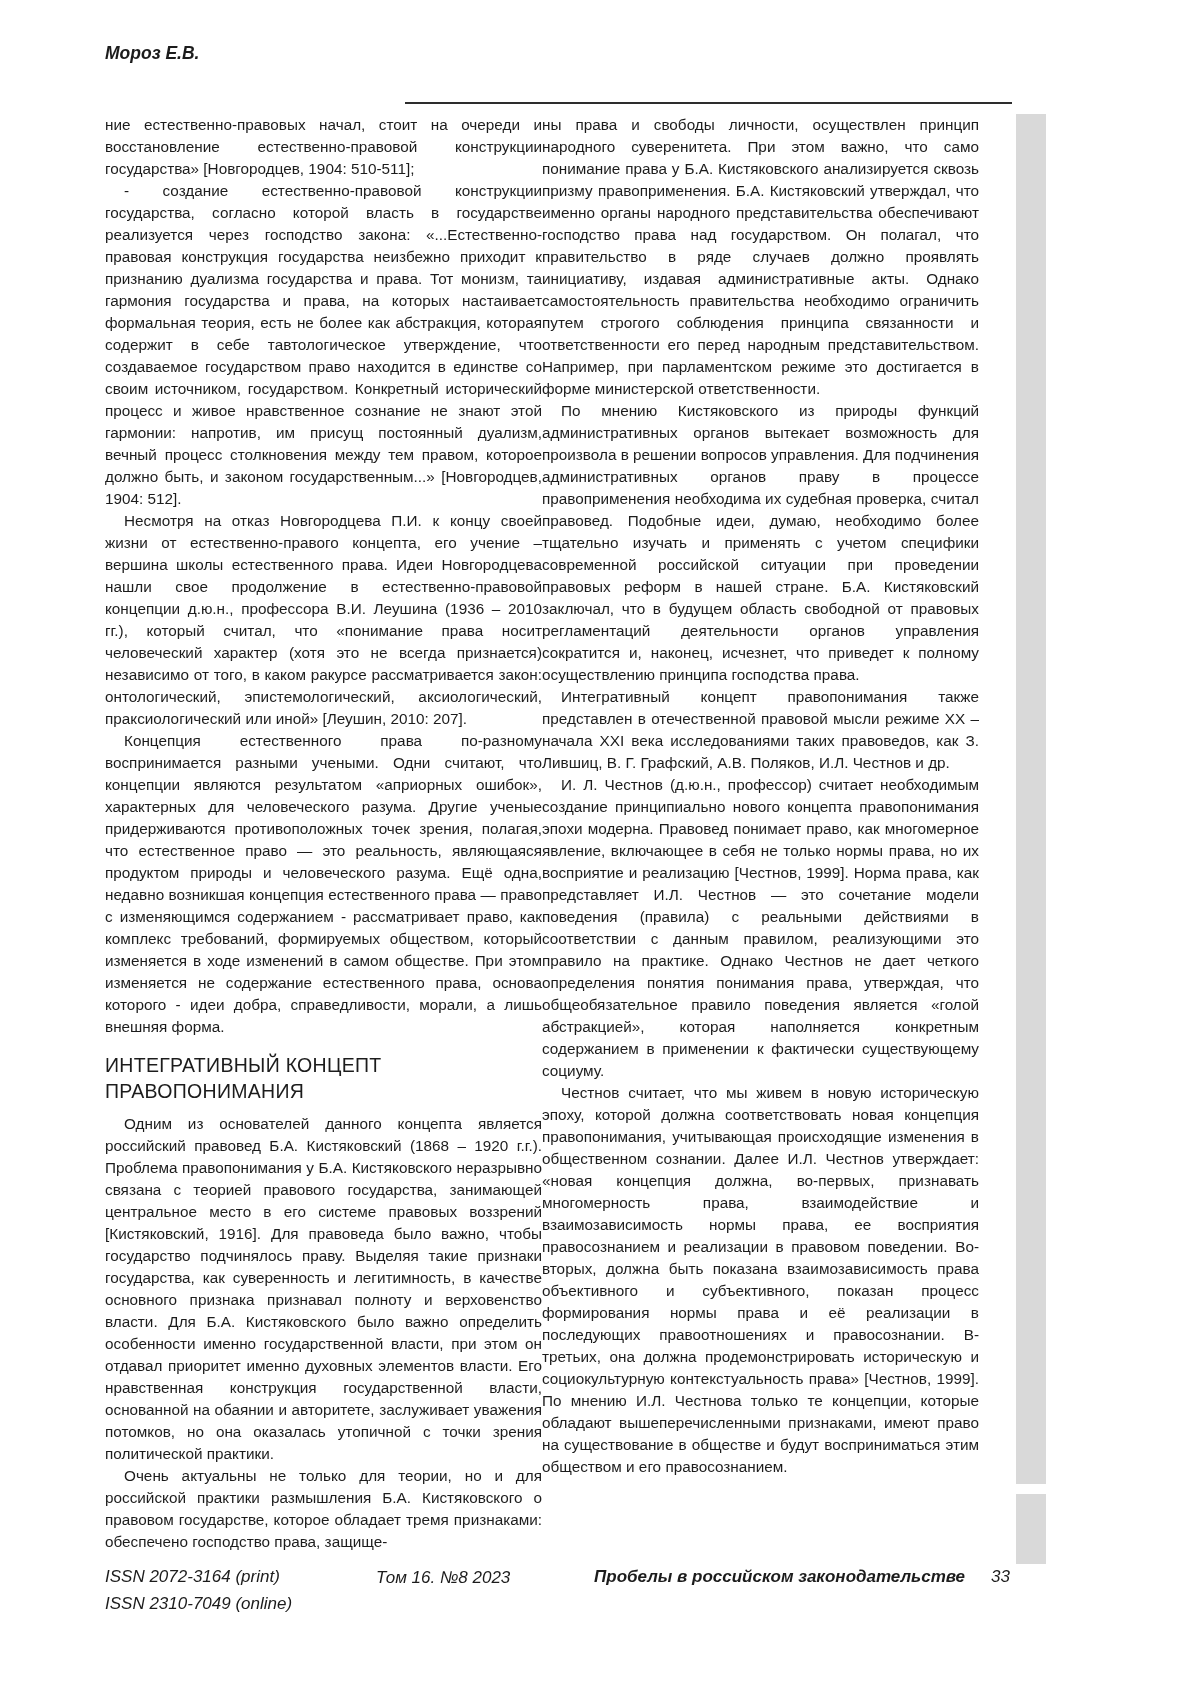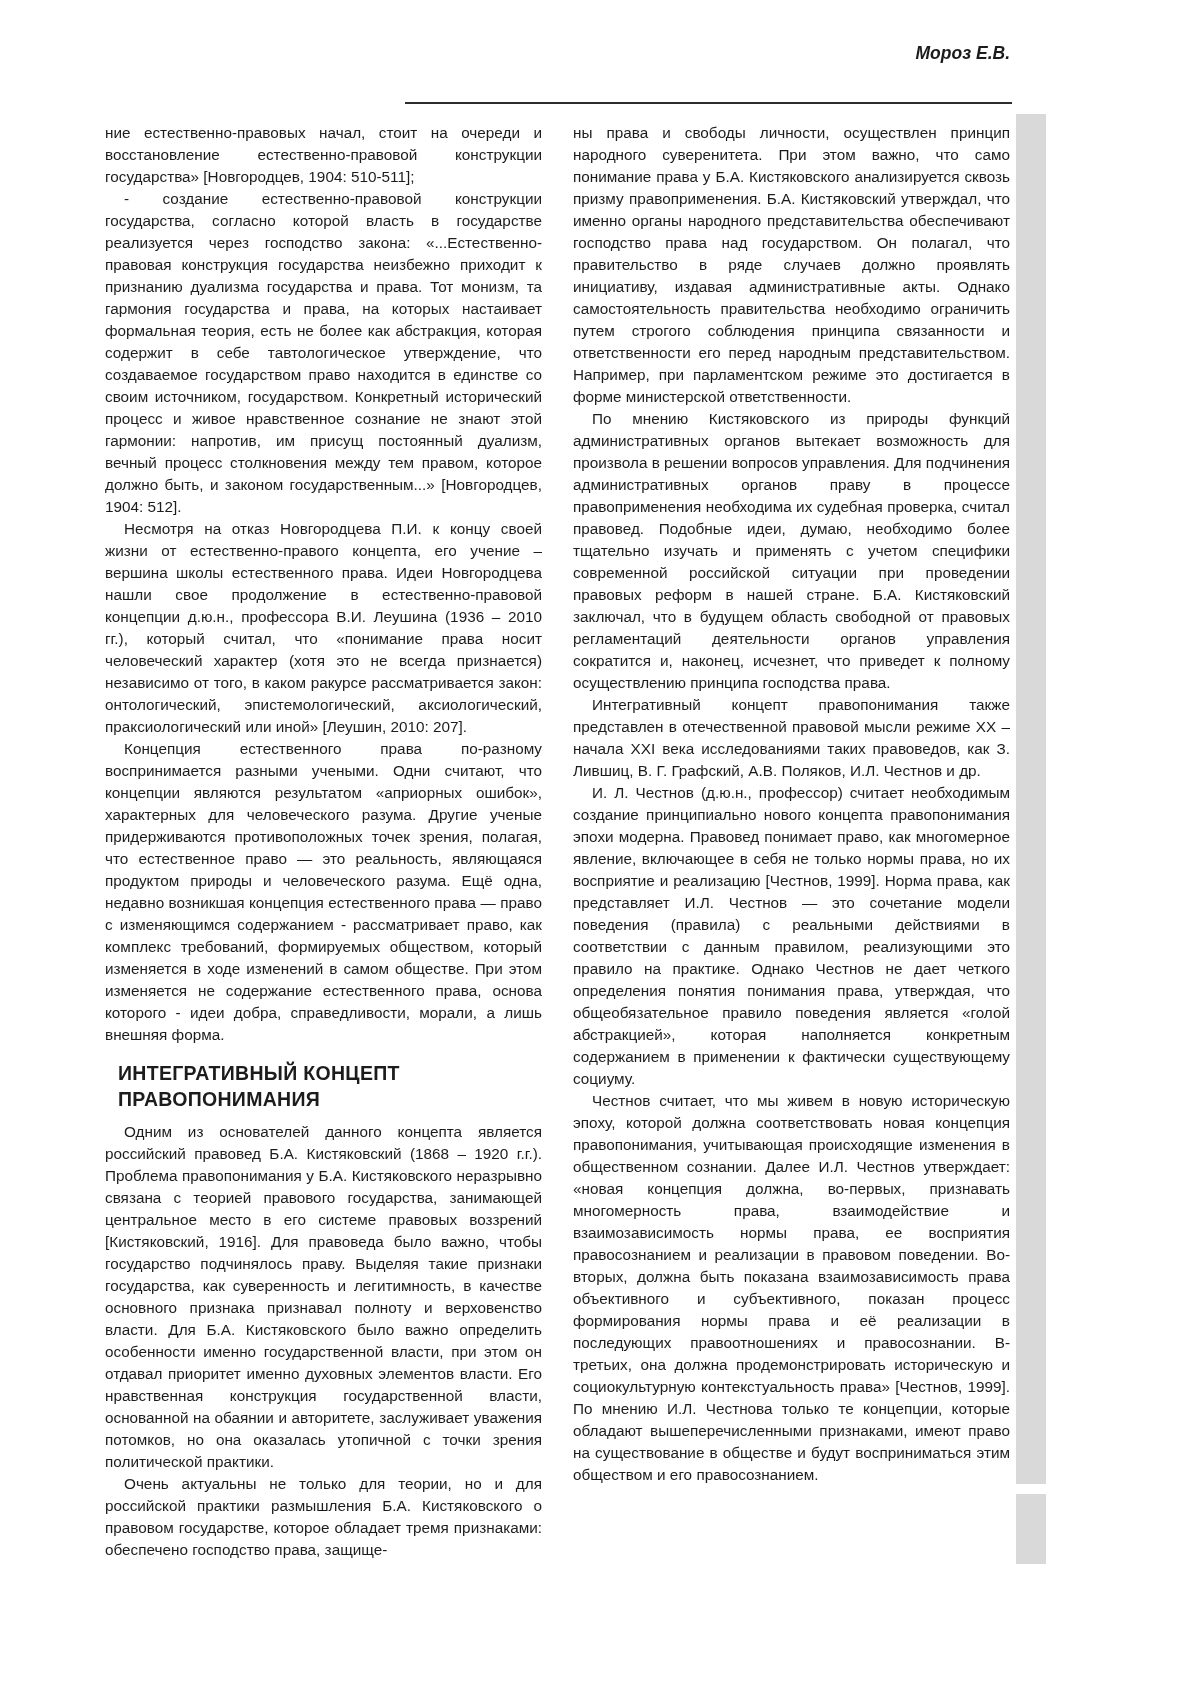--- a/index.html
+++ b/index.html
@@ -14,21 +14,21 @@
     overflow: hidden;
   }
 
   
   .header {
     position: absolute;
     top: 40px;
     left: 105px;
     width: 905px;
     display: flex;
-    justify-content: flex-end;
+    justify-content: space-between;
     align-items: flex-start;
   }
   .author {
     font-weight: bold;
     font-style: italic;
     font-size: 17.5px;
     padding-top: 3px;
     white-space: nowrap;
   }
   .title {
@@ -53,41 +53,40 @@
     left: 1016px;
     width: 30px;
     background: var(--side_bar, #d9d9d9);
   }
   .side-strip.main { top: 114px; height: 1370px; }
   .side-strip.foot { top: 1494px; height: 70px; }
 
   
   .columns {
     position: absolute;
-    top: 122px;
+    top: 114px;
     left: 105px;
     width: 905px;
     display: flex;
-    gap: 31px;
   }
   .col { width: 437px; }
   .para {
     font-size: 15.3px;
     line-height: 22px;
     text-align: justify;
     text-indent: 19px;
     overflow-wrap: break-word;
   }
   .para.noindent { text-indent: 0; }
   .section-heading {
     font-size: 19.5px;
-    font-weight: 700;
+    font-weight: 400;
     line-height: 26px;
     letter-spacing: 0.3px;
-    margin: 14px 0 9px 13px;
+    margin: 14px 0 9px 0;
     text-transform: uppercase;
   }
 
   
   .footer {
     position: absolute;
     top: 1563px;
     left: 105px;
     width: 905px;
     display: flex;
@@ -140,14 +139,25 @@
     <section class="col">
       <p class="para noindent">ны права и свободы личности, осуществлен принцип народного суверенитета. При этом важно, что само понимание права у Б.А. Кистяковского анализируется сквозь призму правоприменения. Б.А. Кистяковский утверждал, что именно органы народного представительства обеспечивают господство права над государством. Он полагал, что правительство в ряде случаев должно проявлять инициативу, издавая административные акты. Однако самостоятельность правительства необходимо ограничить путем строгого соблюдения принципа связанности и ответственности его перед народным представительством. Например, при парламентском режиме это достигается в форме министерской ответственности.</p>
       <p class="para">По мнению Кистяковского из природы функций административных органов вытекает возможность для произвола в решении вопросов управления. Для подчинения административных органов праву в процессе правоприменения необходима их судебная проверка, считал правовед. Подобные идеи, думаю, необходимо более тщательно изучать и применять с учетом специфики современной российской ситуации при проведении правовых реформ в нашей стране. Б.А. Кистяковский заключал, что в будущем область свободной от правовых регламентаций деятельности органов управления сократится и, наконец, исчезнет, что приведет к полному осуществлению принципа господства права.</p>
       <p class="para">Интегративный концепт правопонимания также представлен в отечественной правовой мысли режиме XX – начала XXI века исследованиями таких правоведов, как З. Лившиц, В. Г. Графский, А.В. Поляков, И.Л. Честнов и др.</p>
       <p class="para">И. Л. Честнов (д.ю.н., профессор) считает необходимым создание принципиально нового концепта правопонимания эпохи модерна. Правовед понимает право, как многомерное явление, включающее в себя не только нормы права, но их восприятие и реализацию [Честнов, 1999]. Норма права, как представляет И.Л. Честнов — это сочетание модели поведения (правила) с реальными действиями в соответствии с данным правилом, реализующими это правило на практике. Однако Честнов не дает четкого определения понятия понимания права, утверждая, что общеобязательное правило поведения является «голой абстракцией», которая наполняется конкретным содержанием в применении к фактически существующему социуму.</p>
       <p class="para">Честнов считает, что мы живем в новую историческую эпоху, которой должна соответствовать новая концепция правопонимания, учитывающая происходящие изменения в общественном сознании. Далее И.Л. Честнов утверждает: «новая концепция должна, во-первых, признавать многомерность права, взаимодействие и взаимозависимость нормы права, ее восприятия правосознанием и реализации в правовом поведении. Во-вторых, должна быть показана взаимозависимость права объективного и субъективного, показан процесс формирования нормы права и её реализации в последующих правоотношениях и правосознании. В-третьих, она должна продемонстрировать историческую и социокультурную контекстуальность права» [Честнов, 1999]. По мнению И.Л. Честнова только те концепции, которые обладают вышеперечисленными признаками, имеют право на существование в обществе и будут восприниматься этим обществом и его правосознанием.</p>
     </section>
 
   </main>
 
+  <footer class="footer">
+    <div class="issn-block">
+      <div>ISSN 2072-3164 (print)</div>
+      <div>ISSN 2310-7049 (online)</div>
+    </div>
+    <div class="volume">Том 16. №8 2023</div>
+    <div class="right-block">
+      <span class="journal">Пробелы в российском законодательстве</span>
+      <span class="page-number">33</span>
+    </div>
+  </footer>
 
 </div>
 
 </body></html>

